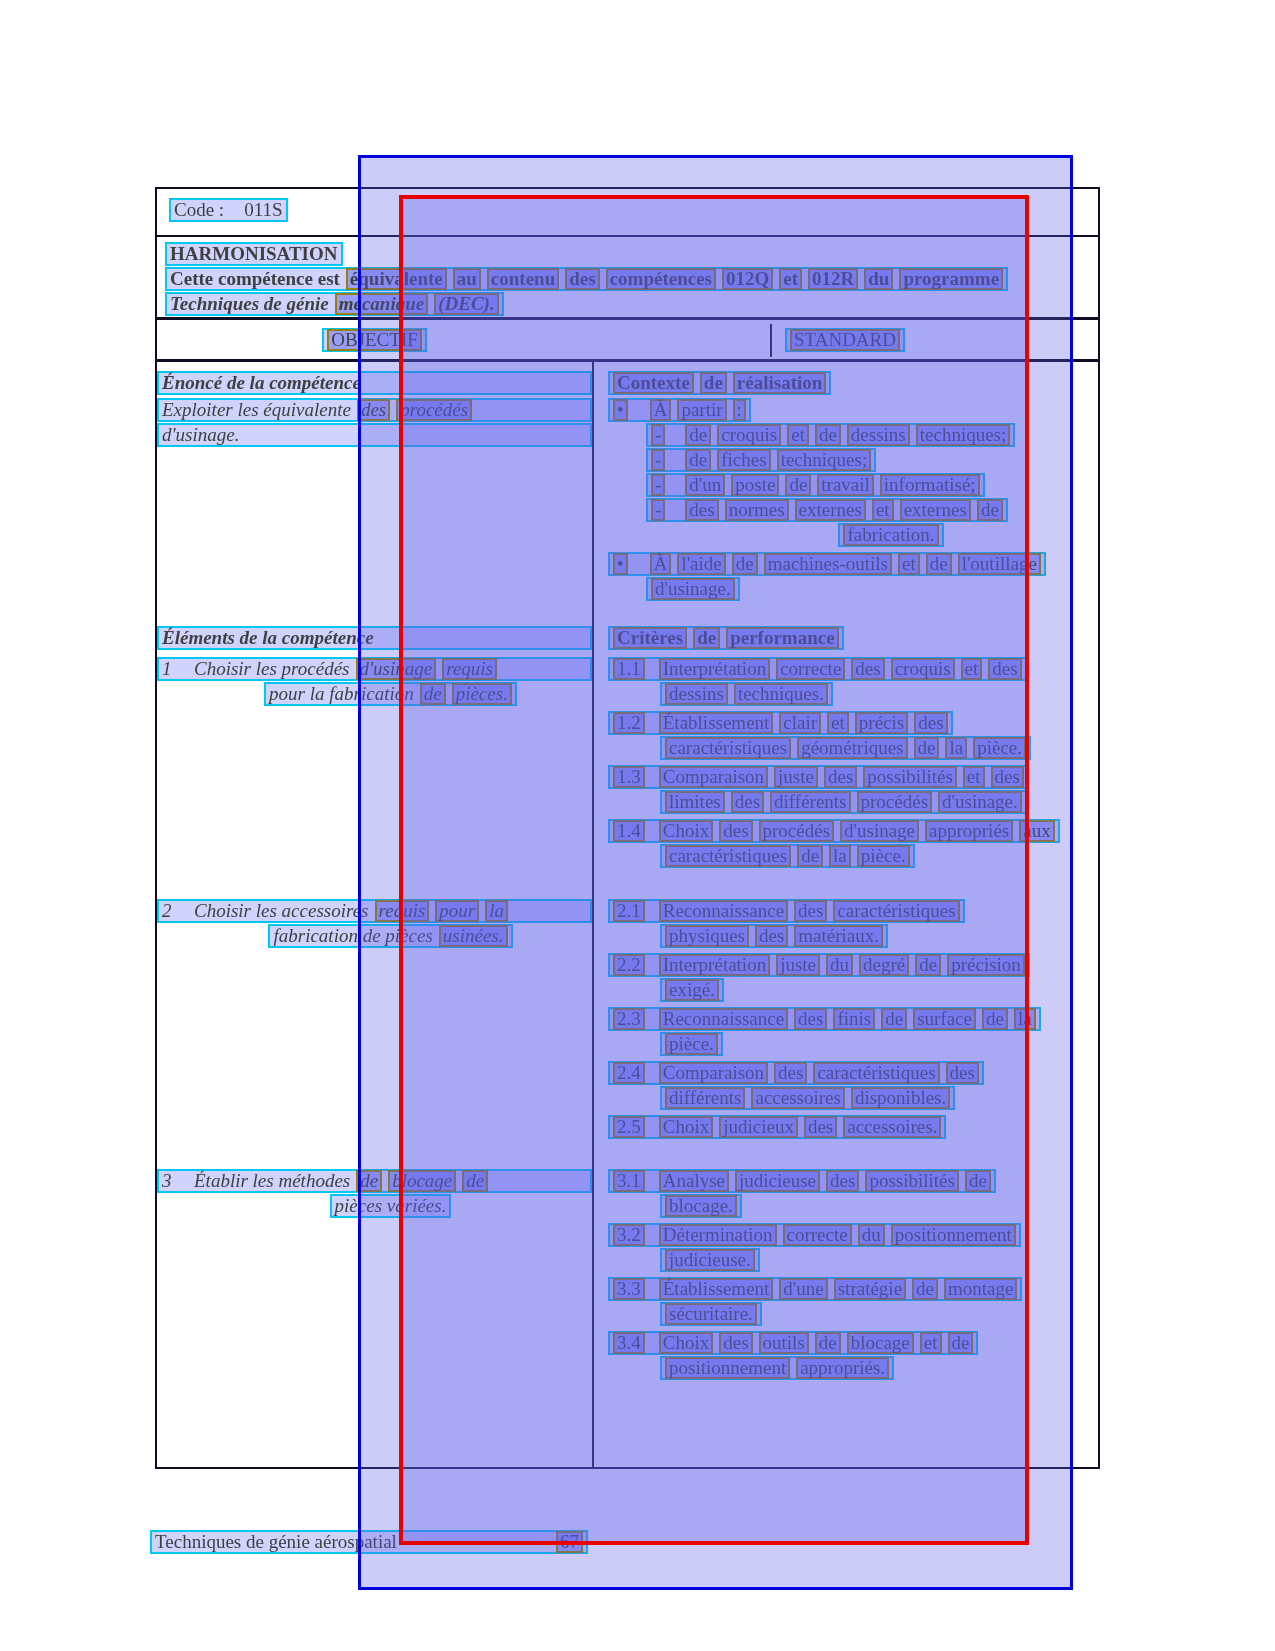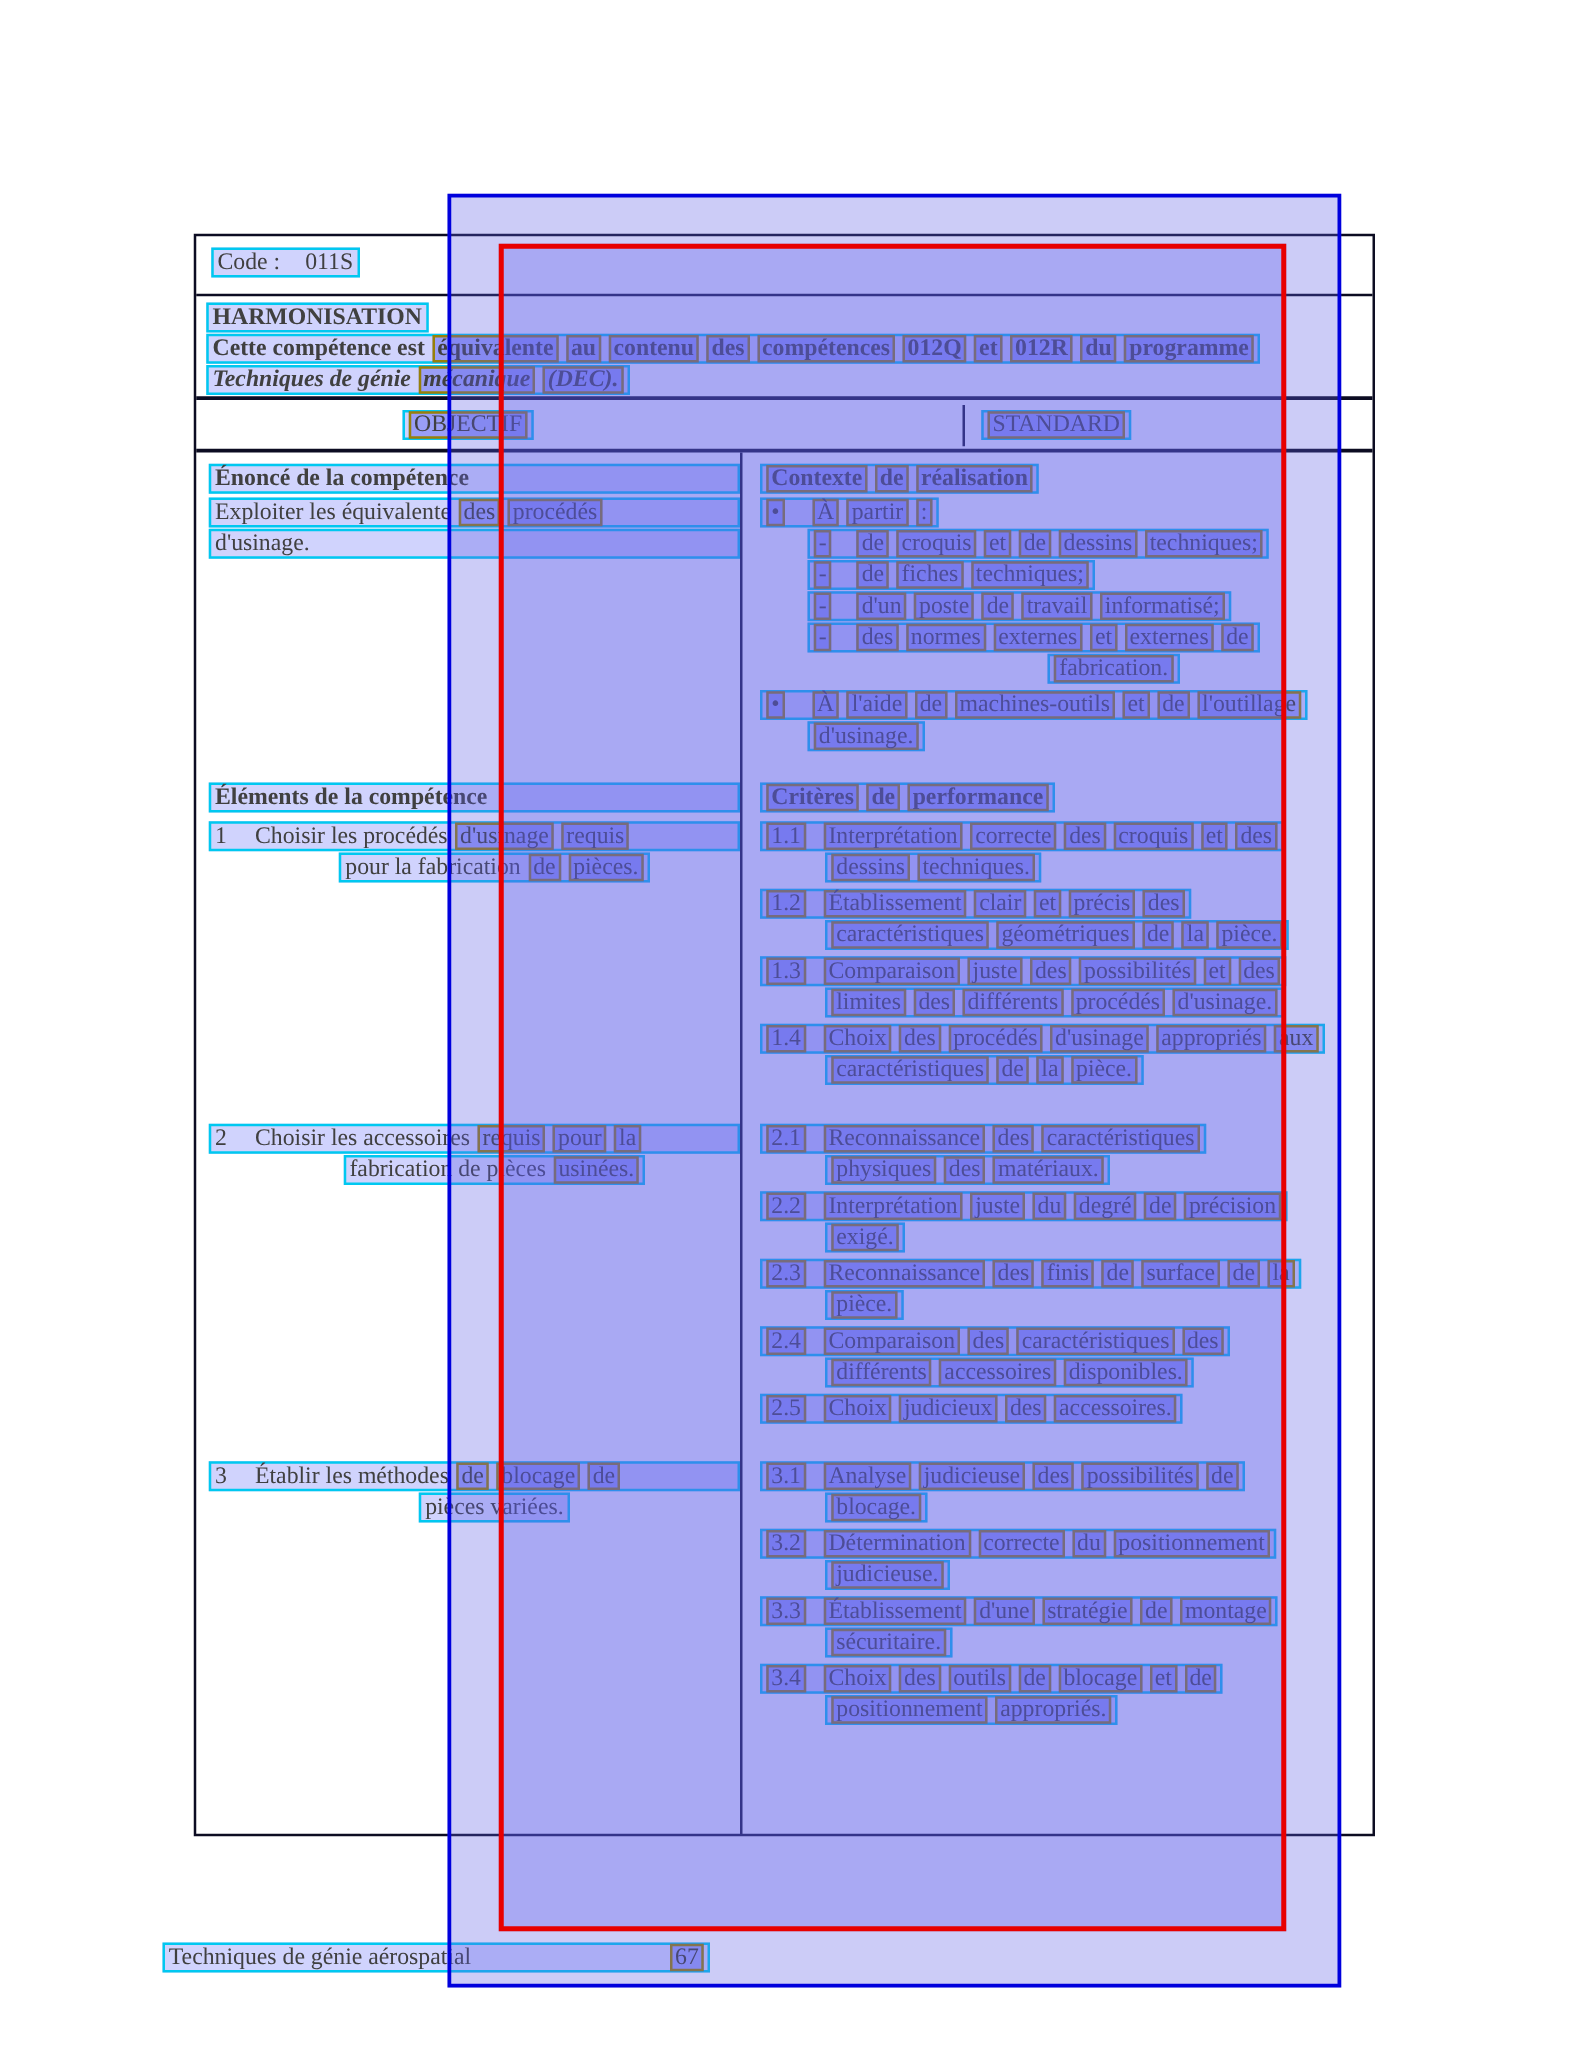--- a/index.html
+++ b/index.html
@@ -8,21 +8,21 @@
   
   .table{position:absolute;left:155px;top:187px;width:945px;height:1282px;
          border:2px solid #0c0c22;box-sizing:border-box;}
   .row-code{height:48px;border-bottom:2px solid #0c0c22;box-sizing:border-box;padding:8px 0 0 12px;}
   .block-harm{height:83px;border-bottom:3px solid #0c0c22;box-sizing:border-box;padding:4px 0 0 8px;}
   .row-head{position:relative;height:42px;border-bottom:3px solid #0c0c22;box-sizing:border-box;display:flex;}
   .cell-hl{width:435px;display:flex;justify-content:center;align-items:center;}
   .cell-hr{flex:1;display:flex;justify-content:center;align-items:center;}
   .tick{position:absolute;left:613px;top:4px;bottom:2px;width:2px;background:#0c0c22;}
   .body{display:flex;height:1106px;}
-  .col-l{width:435px;padding-left:10px;box-sizing:border-box;}
+  .col-l{width:435px;padding-left:0;box-sizing:border-box;font-style:italic;}
   .col-r{flex:1;border-left:2px solid #0c0c22;padding-left:14px;box-sizing:border-box;}
   
   .line{height:25px;display:flex;align-items:center;font-size:19px;line-height:21px;white-space:nowrap;}
   .lb{display:inline-flex;align-items:center;gap:6px;border:2px solid var(--cyan,#00c8f0);
       background:rgba(120,130,248,0.35);padding:0 3px;height:24px;box-sizing:border-box;}
   .stretch .lb{flex:1;}
   .w{display:inline-flex;align-items:center;border:2px solid var(--olive,#97800a);
      background:rgba(70,80,235,0.40);padding:0 2px;height:22px;box-sizing:border-box;}
   .b{font-weight:bold;} .i{font-style:italic;}
   .val{margin-left:14px;}
@@ -36,21 +36,21 @@
   .k-dash{margin-left:38px;} .k-dash .num{margin-right:14px;min-width:12px;text-align:center;}
   .k-cont-dash{margin-left:76px;justify-content:center;}
   
   .sa{margin-top:8px;} .sb{margin-top:2px;}
   .sc-l{margin-top:178px;} .sc-r{margin-top:24px;}
   .sd{margin-top:6px;}
   .se-l{margin-top:192px;} .se-r{margin-top:30px;}
   .sf-l{margin-top:220px;} .sf-r{margin-top:29px;}
   .col-r .k-item:not(:first-child),.col-r .k-bullet:not(:first-child){margin-top:4px;}
   
-  .footer{position:absolute;left:130px;top:1529px;margin-top:24px;}
+  .footer{position:absolute;left:150px;top:1529px;}
   .k-footer .lb{width:438px;}
   .spacer{flex:1;}
   
   .ov-blue{position:absolute;left:358px;top:155px;width:715px;height:1435px;
            border:3px solid var(--blue,#0000dd);background:rgba(90,90,230,0.31);
            z-index:40;pointer-events:none;box-sizing:border-box;}
   .ov-red{position:absolute;left:399px;top:195px;width:630px;height:1350px;
           border:4px solid var(--red,#e80000);background:rgba(90,90,235,0.30);
           z-index:41;pointer-events:none;box-sizing:border-box;}
 </style>

